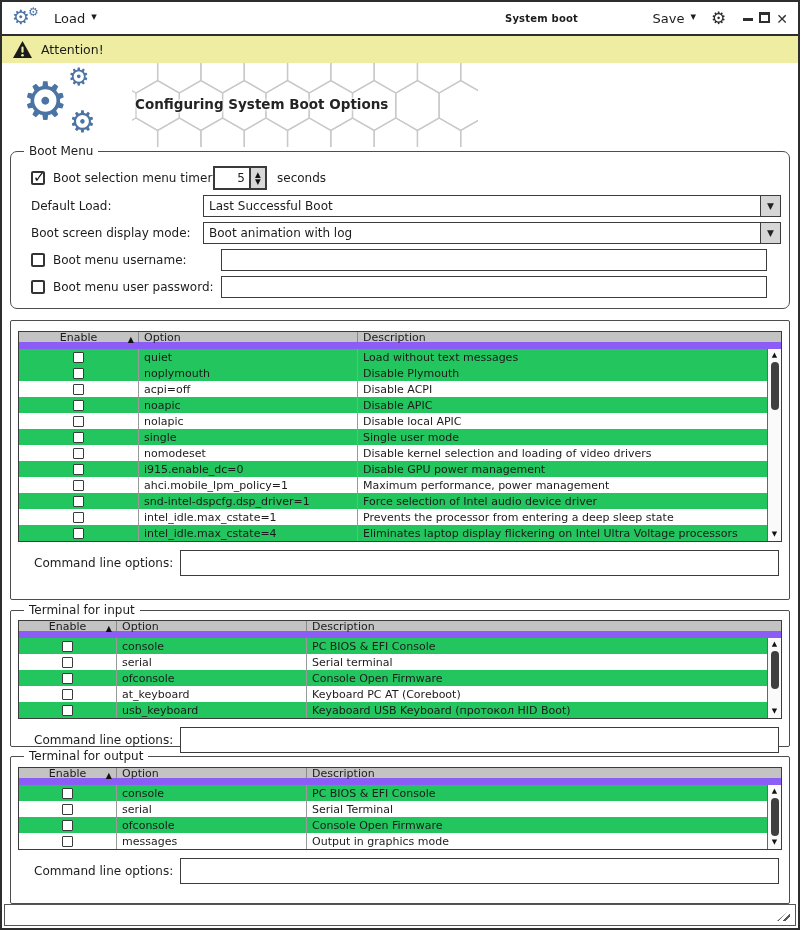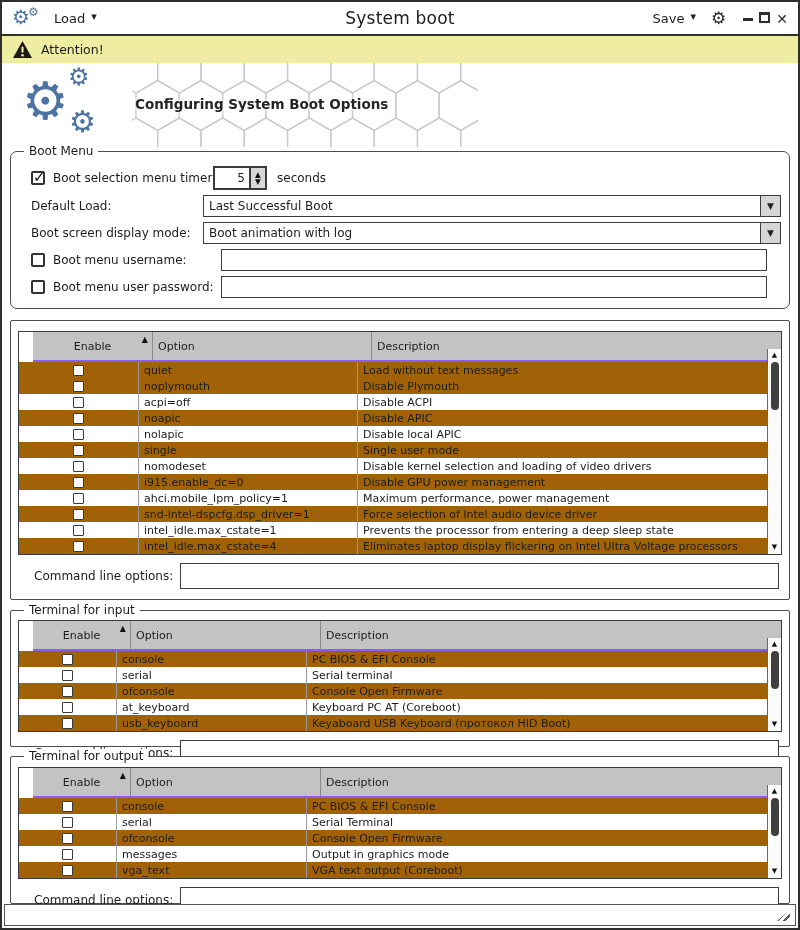--- a/index.html
+++ b/index.html
@@ -6,21 +6,21 @@
   html,body { margin:0; padding:0; background:#fff; }
   body { width:800px; height:930px; }
   .window {
     width:800px; height:930px; border:2px solid #2e2e2e; background:#fff;
     font-family:"DejaVu Sans", sans-serif; color:#1c1c1c;
     display:flex; flex-direction:column; overflow:hidden;
   }
   
   .titlebar { height:34px; flex:none; border-bottom:2px solid #2e2e2e; display:flex; align-items:center; padding:0 10px; background:#fff; }
   .tb-left { display:flex; align-items:center; gap:12px; width:210px; }
-  .tb-title { flex:1; text-align:center; font-weight:normal; font-size:17px; letter-spacing:.2px; }
+  .tb-title { flex:1; text-align:right; font-weight:bold; font-size:10px; letter-spacing:.2px; }
   .tb-right { display:flex; align-items:center; gap:15px; width:210px; justify-content:flex-end; }
   .menu-btn { display:flex; align-items:flex-start; gap:6px; font-size:13px; cursor:default; }
   .caret { font-size:11px; line-height:1; }
   .mini-gears { position:relative; width:30px; height:24px; color:#4b74a5; }
   .mini-gears .g1 { position:absolute; left:0; top:1px; font-size:20px; line-height:1; }
   .mini-gears .g2 { position:absolute; left:16px; top:0px; font-size:12px; line-height:1; }
   .gear-btn { font-size:17px; line-height:1; color:#2b2b2b; }
   .winctrls { display:flex; align-items:flex-start; gap:6px; margin-left:2px; }
   .win-min { width:10px; height:3px; background:#2e2e2e; margin-top:8px; }
   .win-max { width:11px; height:11px; border:2px solid #2e2e2e; border-top-width:3px; margin-top:2px; background:#fff; }
@@ -59,28 +59,28 @@
   .spin-btns span { font-size:7.5px; line-height:7px; color:#111; }
   .combo { height:22px; border:1px solid #3c3c3c; display:flex; align-items:stretch; background:#fff; flex:1; margin-right:2px; }
   .combo-val { flex:1; padding:3px 0 0 5px; font-size:12px; overflow:hidden; white-space:nowrap; }
   .combo-btn { width:20px; background:#d6d6d6; border-left:1px solid #3c3c3c; display:flex; align-items:center; justify-content:center; }
   .combo-btn span { font-size:9px; color:#222; line-height:1; }
   .text-input { height:22px; border:1px solid #3c3c3c; background:#fff; font-family:inherit; font-size:12px; padding:0 5px; flex:1; }
   .text-input.short { margin-right:16px; }
   
   .tbl { position:relative; border:1px solid #3c3c3c; background:#fff; font-size:11px; --w1:120px; --w2:219px; }
   .tbl.narrow { --w1:98px; --w2:190px; }
-  .tbl-head { display:flex; height:30px; background:#c3c3c3; border-bottom:2px solid #8b5cf6;margin-left:14px; }
+  .tbl-head { display:flex; height:17px; background:#c3c3c3; border-bottom:7px solid #8b5cf6; }
   .hcell { display:flex; align-items:center; height:100%; }
   .hcell.enable { width:var(--w1); justify-content:center; position:relative; border-right:1px solid #8a8a8a; }
   .hcell.option { width:var(--w2); padding-left:5px; border-right:1px solid #8a8a8a; }
   .hcell.desc { flex:1; padding-left:5px; }
   .sort-ind { position:absolute; right:4px; top:4px; font-size:8px; line-height:1; color:#111; }
   .tbl-row { display:flex; height:16px; }
-  .tbl-row.odd { background:#a16207; }
+  .tbl-row.odd { background:#22c55e; }
   .cell { display:flex; align-items:center; height:100%; overflow:hidden; white-space:nowrap; }
   .cell-enable { width:var(--w1); justify-content:center; border-right:1px solid #9a9a9a; }
   .cell-option { width:var(--w2); padding-left:5px; border-right:1px solid #9a9a9a; }
   .cell-desc { flex:1; padding-left:5px; }
   .row-cb { width:11px; height:11px; border:1px solid #3a3a3a; border-radius:1px; background:#fff; }
   .vscroll { position:absolute; top:17px; right:0; bottom:0; width:14px; border-left:1px solid #666; background:#fafafa; display:flex; flex-direction:column; align-items:center; padding:1px 0; }
   .sb-btn { height:11px; display:flex; align-items:center; justify-content:center; width:100%; }
   .sb-btn span { font-size:7px; line-height:1; color:#111; }
   .sb-thumb { width:8px; border-radius:4px; background:#3f3f3f; margin-top:1px; }
   .sb-thumb.tall { height:48px; } .sb-thumb.short { height:38px; }
@@ -442,27 +442,20 @@
             <div class="cell cell-option">ofconsole</div>
             <div class="cell cell-desc">Console Open Firmware</div>
           </div>
           <div class="tbl-row">
             <div class="cell cell-enable">
               <span class="row-cb"></span>
             </div>
             <div class="cell cell-option">messages</div>
             <div class="cell cell-desc">Output in graphics mode</div>
           </div>
-          <div class="tbl-row odd">
-            <div class="cell cell-enable">
-              <span class="row-cb"></span>
-            </div>
-            <div class="cell cell-option">vga_text</div>
-            <div class="cell cell-desc">VGA text output (Coreboot)</div>
-          </div>
         </div>
       <div class="vscroll">
         <span class="sb-btn">
             <span>▲</span>
           </span>
         <span class="sb-thumb short"></span>
         <span class="sb-btn sb-down">
             <span>▼</span>
           </span>
       </div>

